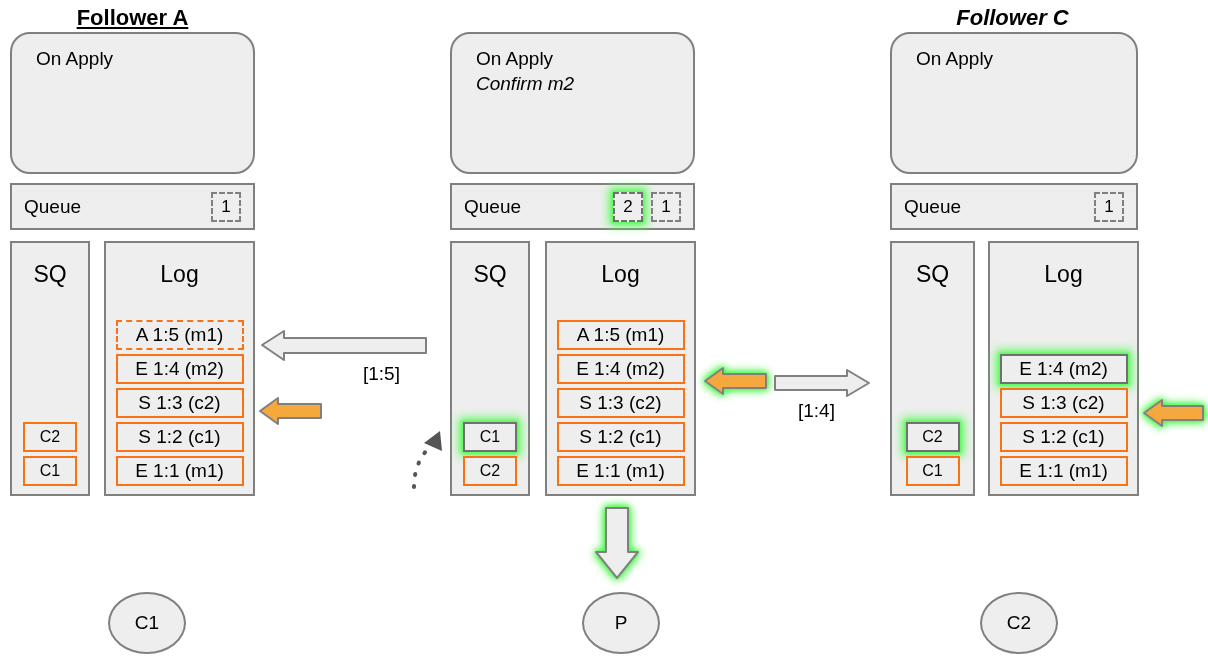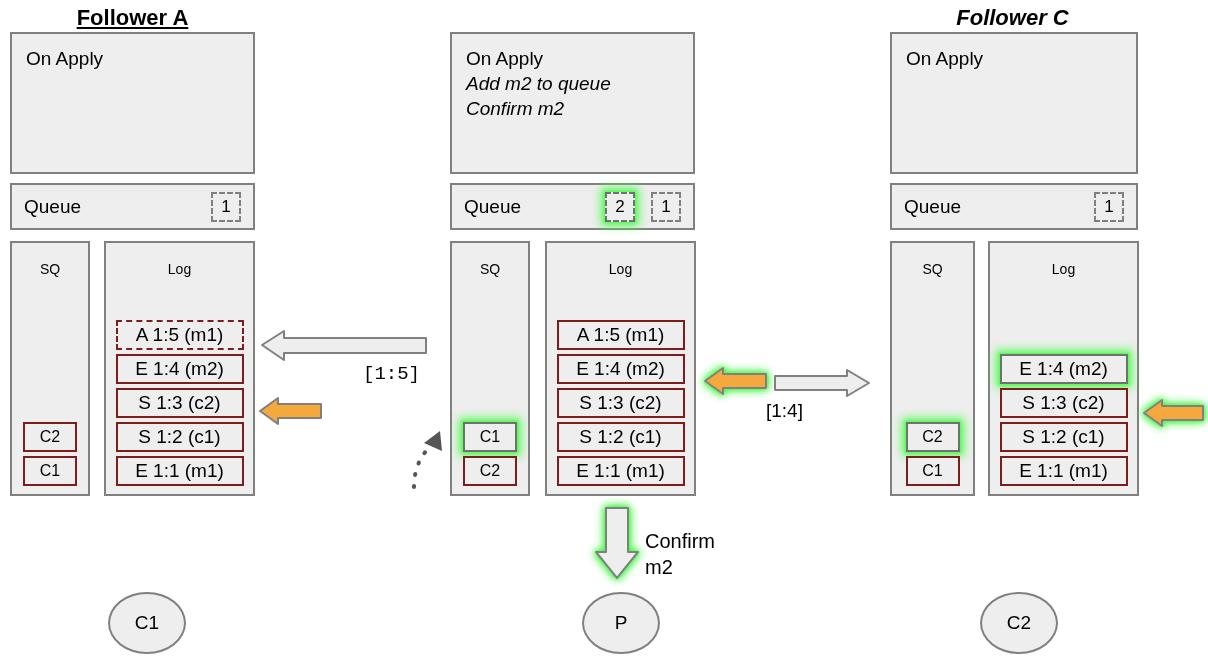--- a/index.html
+++ b/index.html
@@ -26,36 +26,36 @@
     text-align: center;
     white-space: nowrap;
   }
   .panel {
     position: absolute;
     background: #eeeeee;
     border: 2px solid #808080;
     box-sizing: border-box;
   }
   .onapply {
-    padding: 12px 14px 0 14px;
+    padding: 12px 14px 0 24px;
+    border-radius: 20px;
   }
   .onapply .line {
     font-size: 19px;
     color: #000;
     line-height: 25px;
     white-space: nowrap;
   }
   .onapply .line.ital {
     font-style: italic;
   }
   .queue-panel {
     display: flex;
     align-items: center;
     padding: 12px 12px;
-    gap: 8px;
   }
   .queue-label {
     font-size: 19px;
     color: #000;
     flex: 1;
   }
   .qbox {
     width: 30px;
     height: 30px;
     border: 2px dashed #808080;
@@ -73,37 +73,37 @@
     box-shadow: 0 0 9px 4px #5dfb5d, 0 0 3px 1px #44ef44;
   }
   .col-panel {
     position: absolute;
     background: #eeeeee;
     border: 2px solid #808080;
     box-sizing: border-box;
   }
   .col-head {
     text-align: center;
-    font-size: 14px;
+    font-size: 23px;
     color: #000;
     margin-top: 18px;
   }
   .stack {
     position: absolute;
     left: 0;
     right: 0;
     bottom: 8px;
     display: flex;
     flex-direction: column;
     align-items: center;
     gap: 4px;
   }
   .cell {
     background: #eeeeee;
-    border: 2px solid #7f1d1d;
+    border: 2px solid #f97316;
     box-sizing: border-box;
     font-size: 19px;
     color: #000;
     text-align: center;
     line-height: 26px;
     height: 30px;
   }
   .cell.log { width: 128px; }
   .cell.sq  { width: 54px; height: 30px; font-size: 16px; line-height: 26px;}
   .cell.dashed { border-style: dashed; }
@@ -176,21 +176,20 @@
       <div class="cell log">E 1:1 (m1)</div>
     </div>
   </div>
 
   <div class="circle" style="left:108px; top:592px;">
     <span>C1</span>
   </div>
 
   <div class="panel onapply" style="left:450px; top:32px; width:245px; height:142px;">
     <div class="line">On Apply</div>
-    <div class="line ital">Add m2 to queue</div>
     <div class="line ital">Confirm m2</div>
   </div>
 
   <div class="panel queue-panel" style="left:450px; top:183px; width:245px; height:47px;">
     <div class="queue-label">Queue</div>
     <div class="qbox hl">2</div>
     <div class="qbox">1</div>
   </div>
 
   <div class="col-panel" style="left:450px; top:241px; width:80px; height:255px;">
@@ -243,40 +242,40 @@
     </div>
   </div>
 
   <div class="circle" style="left:980px; top:592px;">
     <span>C2</span>
   </div>
 
   <svg class="arrow" style="left:262px; top:328px; width:165px; height:34px;" width="165" height="34">
     <polygon points="0,17 22,3 22,10 164,10 164,25 22,25 22,32" fill="#eeeeee" stroke="#808080" stroke-width="2" stroke-linejoin="round"></polygon>
   </svg>
-  <div class="edge-label" style="left:363px; top:363px;font-family:Liberation Mono, monospace;">[1:5]</div>
+  <div class="edge-label" style="left:363px; top:363px;">[1:5]</div>
 
   <svg class="arrow" style="left:260px; top:396px; width:62px; height:30px;" width="62" height="30">
     <polygon points="0,15 18,2 18,8 61,8 61,22 18,22 18,28" fill="#f5a83c" stroke="#808080" stroke-width="2" stroke-linejoin="round"></polygon>
   </svg>
 
   <svg class="arrow" style="left:705px; top:366px; width:62px; height:30px;" width="62" height="30">
     <defs>
       <filter id="greenglow" x="-60%" y="-60%" width="220%" height="220%">
         <feDropShadow dx="0" dy="0" stdDeviation="4" flood-color="#4dfb4d" flood-opacity="1"></feDropShadow>
         <feDropShadow dx="0" dy="0" stdDeviation="2" flood-color="#3cf03c" flood-opacity="1"></feDropShadow>
       </filter>
     </defs>
     <polygon points="0,15 18,2 18,8 61,8 61,22 18,22 18,28" fill="#f5a83c" stroke="#808080" stroke-width="2" stroke-linejoin="round" filter="url(#greenglow)"></polygon>
   </svg>
 
   <svg class="arrow" style="left:775px; top:368px; width:95px; height:30px;" width="95" height="30">
     <polygon points="0,8 72,8 72,2 94,15 72,28 72,22 0,22" fill="#eeeeee" stroke="#808080" stroke-width="2" stroke-linejoin="round"></polygon>
   </svg>
-  <div class="edge-label" style="left:766px; top:400px;text-align:right;">[1:4]</div>
+  <div class="edge-label" style="left:798px; top:400px;text-align:right;">[1:4]</div>
 
   <svg class="arrow" style="left:1144px; top:398px; width:60px; height:30px;" width="60" height="30">
     <defs>
       <filter id="greenglow2" x="-60%" y="-60%" width="220%" height="220%">
         <feDropShadow dx="0" dy="0" stdDeviation="4" flood-color="#4dfb4d" flood-opacity="1"></feDropShadow>
         <feDropShadow dx="0" dy="0" stdDeviation="2" flood-color="#3cf03c" flood-opacity="1"></feDropShadow>
       </filter>
     </defs>
     <polygon points="0,15 18,2 18,8 59,8 59,22 18,22 18,28" fill="#f5a83c" stroke="#808080" stroke-width="2" stroke-linejoin="round" filter="url(#greenglow2)"></polygon>
   </svg>
@@ -288,18 +287,14 @@
 
   <svg class="arrow" style="left:596px; top:508px; width:48px; height:72px;" width="48" height="72">
     <defs>
       <filter id="greenglow3" x="-60%" y="-60%" width="220%" height="220%">
         <feDropShadow dx="0" dy="0" stdDeviation="4" flood-color="#4dfb4d" flood-opacity="1"></feDropShadow>
         <feDropShadow dx="0" dy="0" stdDeviation="2" flood-color="#3cf03c" flood-opacity="1"></feDropShadow>
       </filter>
     </defs>
     <polygon points="10,0 32,0 32,44 42,44 21,70 0,44 10,44" fill="#eeeeee" stroke="#808080" stroke-width="2" stroke-linejoin="round" filter="url(#greenglow3)"></polygon>
   </svg>
-  <div class="confirm-label" style="left:645px; top:528px;">
-    <div>Confirm</div>
-    <div>m2</div>
-  </div>
 
 </div>
 
 </body></html>

